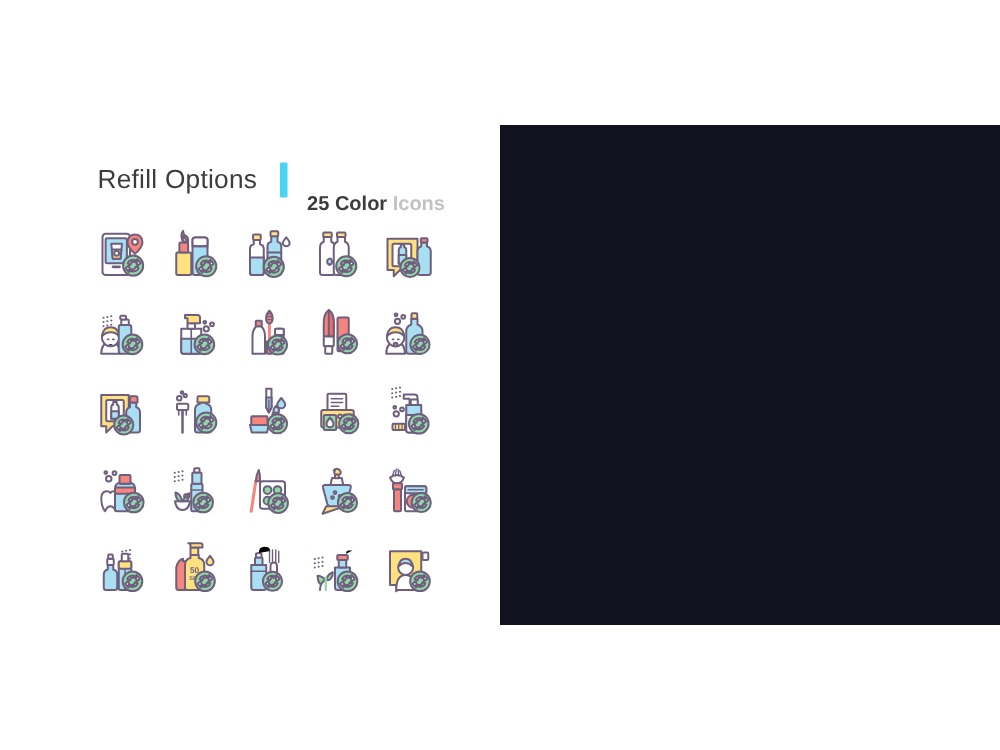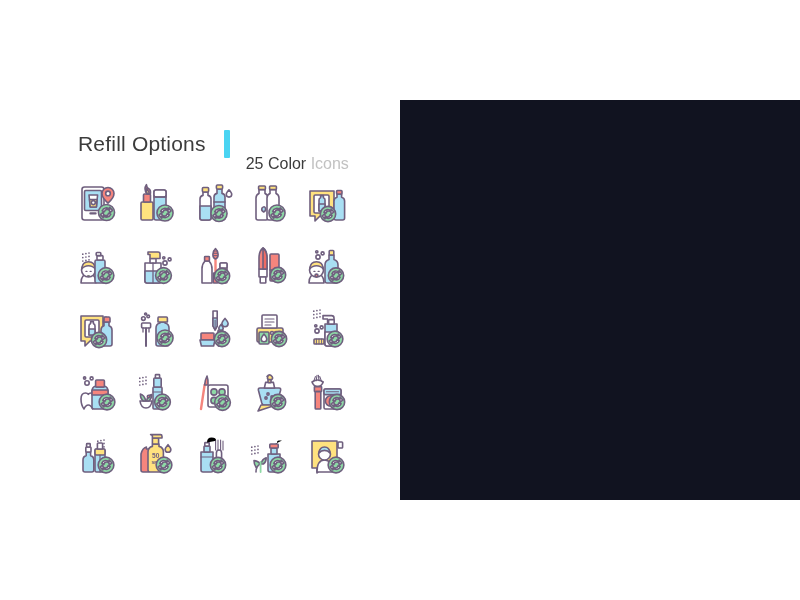--- a/index.html
+++ b/index.html
@@ -10,21 +10,21 @@
     overflow:hidden;position:relative;
   }
   .stage{position:absolute;inset:0;}
 
   
   #light-panel{position:absolute;left:0;top:0;width:400px;height:524px;background:#ffffff;}
 
   #title-block{position:absolute;left:78px;top:127px;display:flex;align-items:center;height:34px;}
   #title-main{font-size:21px;color:#3c3c3c;letter-spacing:.2px;white-space:nowrap;font-weight:400;}
   #title-divider{width:6px;height:28px;margin:0 16px 0 18px;background:#4ad4f2;border-radius:1px;}
-  #title-sub{font-size:16px;white-space:nowrap;color:#3c3c3c;font-weight:400;margin-top:40px;}
+  #title-sub{font-size:16px;white-space:nowrap;color:#3c3c3c;font-weight:700;margin-top:40px;}
   #title-sub .muted{color:#c2c2c2;}
 
   
   #dark-panel{position:absolute;left:400px;top:100px;width:400px;height:400px;background:#111320;}
 
   
   .grid{position:absolute;display:grid;grid-template-columns:repeat(5,1fr);grid-template-rows:repeat(5,1fr);}
   #light-grid{left:70px;top:172px;width:285px;height:315px;}
   .cell{display:flex;align-items:center;justify-content:center;}
   .cell svg{display:block;width:48px;height:48px;overflow:visible;}

